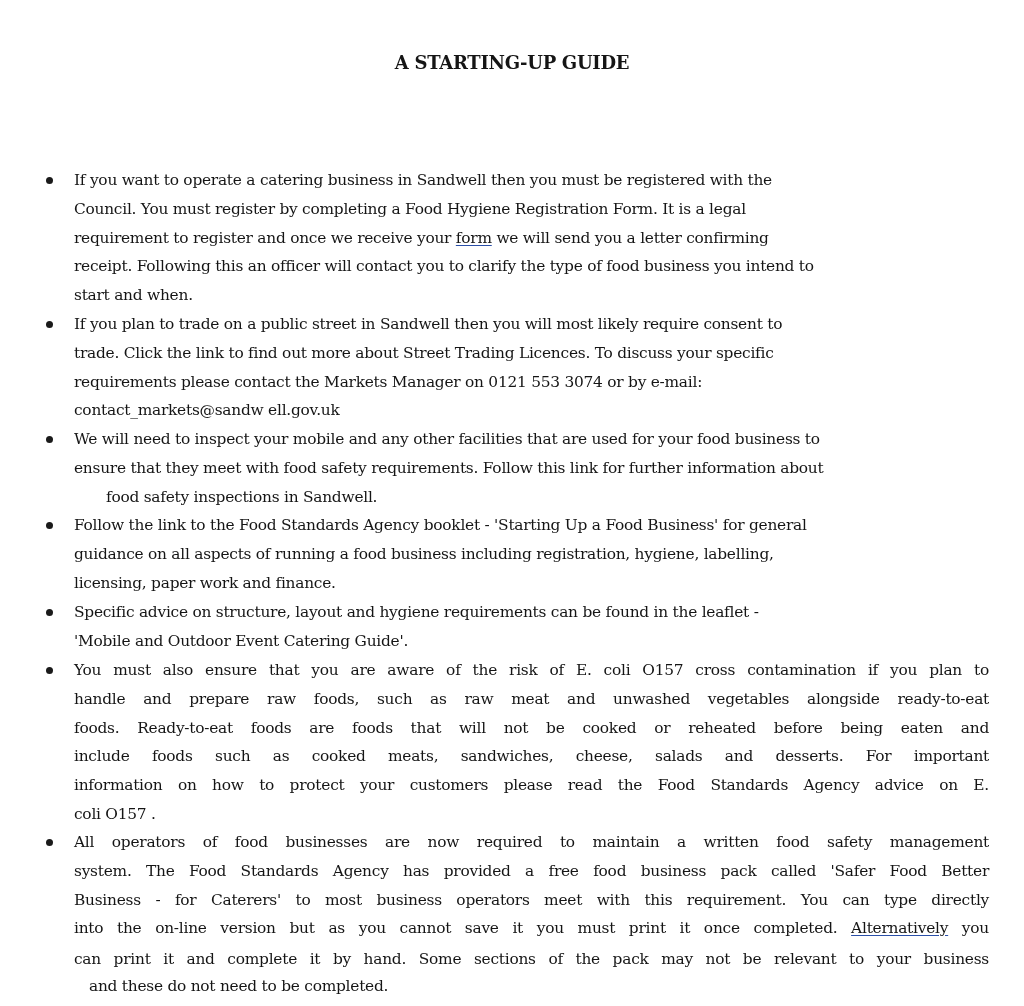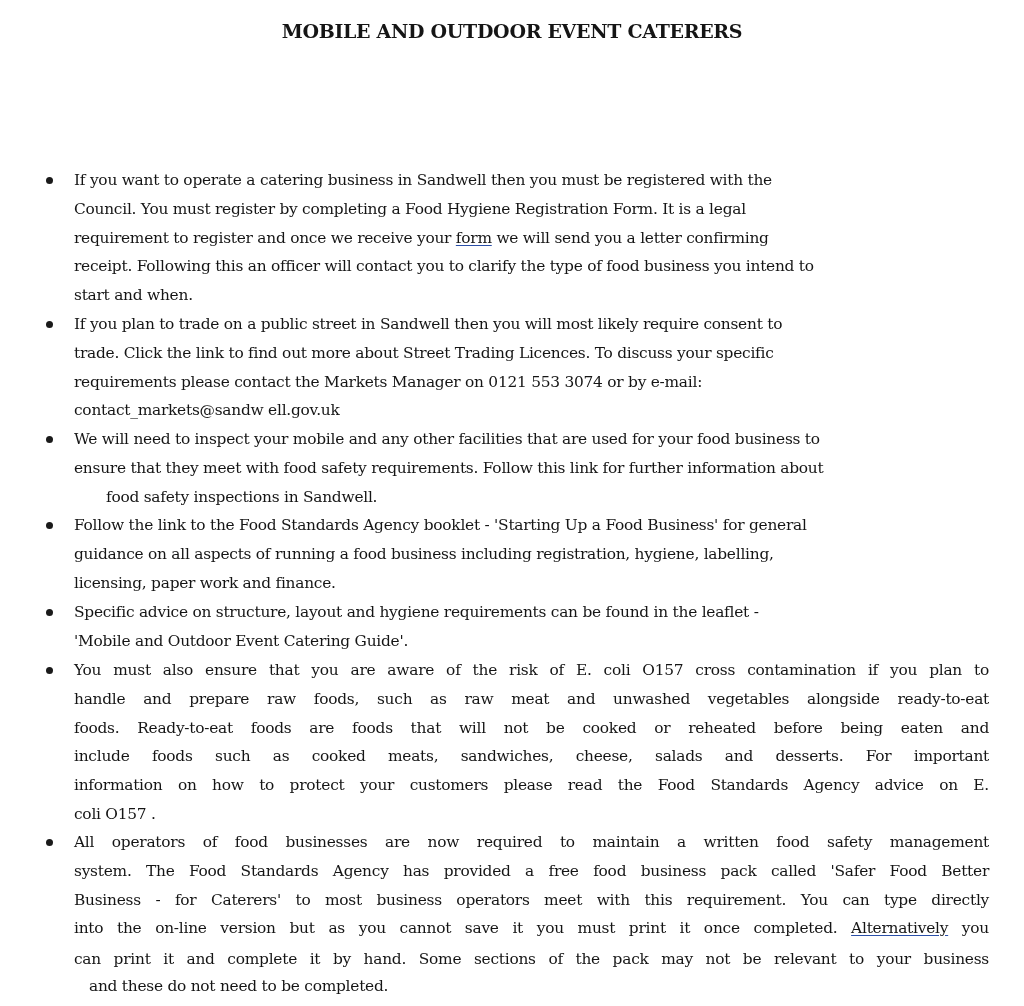--- a/index.html
+++ b/index.html
@@ -32,21 +32,21 @@
     .just { width: 915px; text-align: justify; text-align-last: justify; }
     .link-text {
       text-decoration: underline; text-decoration-color: #2a4fa8;
       text-underline-offset: 2px;
     }
   </style>
 </head>
 <body>
 
 <div class="page">
-  <div class="title t1">MOBILE AND OUTDOOR EVENT CATERERS</div>
+  <div class="title t2">A STARTING-UP  GUIDE</div>
   <div class="list" id="bullet-list">
       <div class="item" style="top: 170px;">
         <span class="bullet" style="top: 7px;"></span>
         <div class="line" style="top: 0px;">If you want to operate  a catering business in Sandwell  then you must be registered  with the</div>
         <div class="line" style="top: 28.8px;">Council. You must register  by completing  a Food Hygiene  Registration  Form. It is a legal</div>
         <div class="line" style="top: 57.6px;"><span>requirement  to register  and once we receive your </span><span class="link-text">form</span><span> we will send you a letter  confirming</span></div>
         <div class="line" style="top: 86.4px;">receipt. Following this an officer will contact you to clarify the type of food business you intend  to</div>
         <div class="line" style="top: 115.2px;">start and when.</div>
       </div>
       <div class="item" style="top: 314px;">

